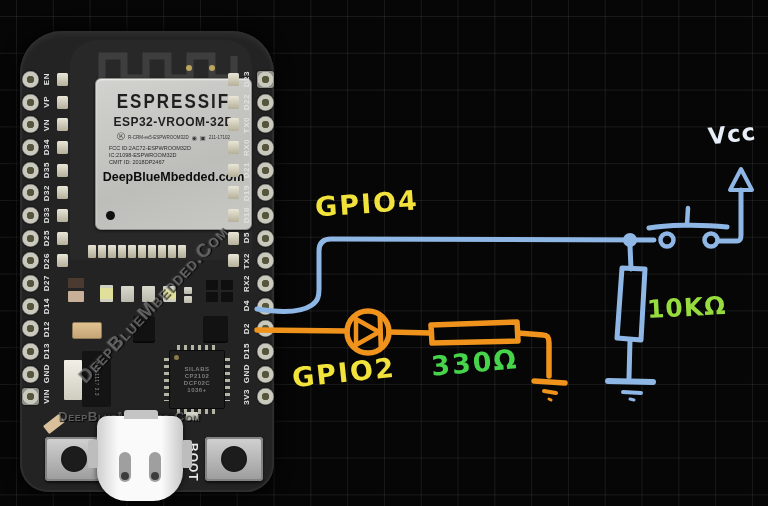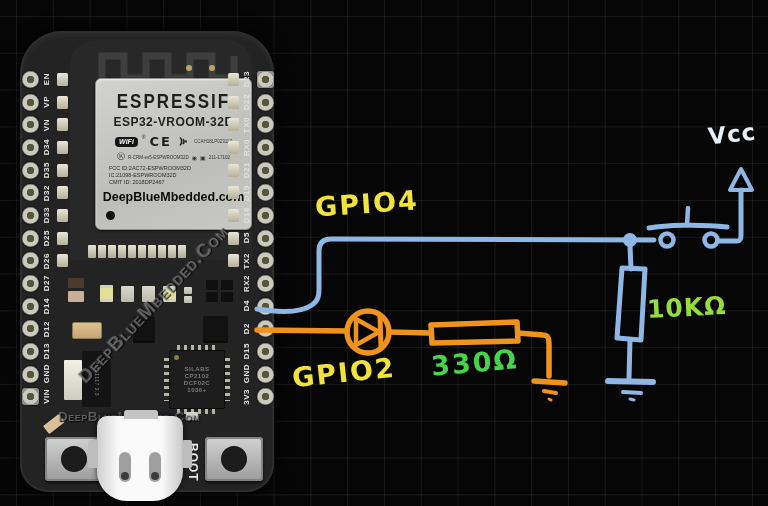--- a/index.html
+++ b/index.html
@@ -126,29 +126,20 @@
       <svg class="antenna-svg" width="170" height="40" viewBox="0 0 170 40">
         <polyline points="18,36 18,12 40,12 40,34 62,34 62,12 84,12 84,34 106,34 106,12 128,12 128,34 150,34 150,12" fill="none" stroke="#3e3e3e" stroke-width="7"></polyline>
       </svg>
       <span class="gold-dot" style="left:116px;top:25px;"></span>
       <span class="gold-dot" style="left:139px;top:25px;"></span>
     </div>
 
     <div class="shield">
       <div class="brand">ESPRESSIF</div>
       <div class="model">ESP32-VROOM-32D</div>
-      <div class="marks-row">
-        <span class="wifi-badge">WiFi</span>
-        <span class="reg-mark">®</span>
-        <span class="ce-mark">CE</span>
-        <svg width="14" height="13" viewBox="0 0 14 13">
-          <path d="M4 2.5 A5.5 5.5 0 0 1 4 10.5 M7 4 A3.5 3.5 0 0 1 7 9 M9.6 5.3 A1.8 1.8 0 0 1 9.6 7.6" stroke="#222" fill="none" stroke-width="1.6"></path>
-        </svg>
-        <span class="cert-id">CCAH18LP023117</span>
-      </div>
       <div class="kc-row">
         <span class="kc-icon">Ⓚ</span>
         <span>R-CRM-es5-ESPWROOM32D</span>
         <span class="tiny-icon">◉</span>
         <span class="tiny-icon">▣</span>
         <span>211-17102</span>
       </div>
       <div class="fcc-block">
         <div>FCC ID:2AC72-ESPWROOM32D</div>
         <div>IC:21098-ESPWROOM32D</div>

